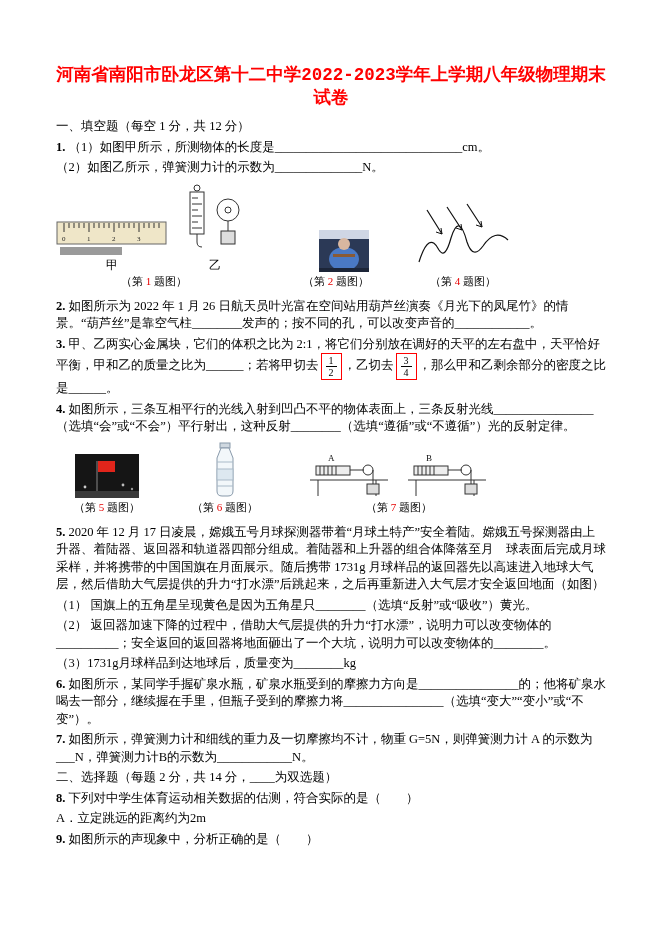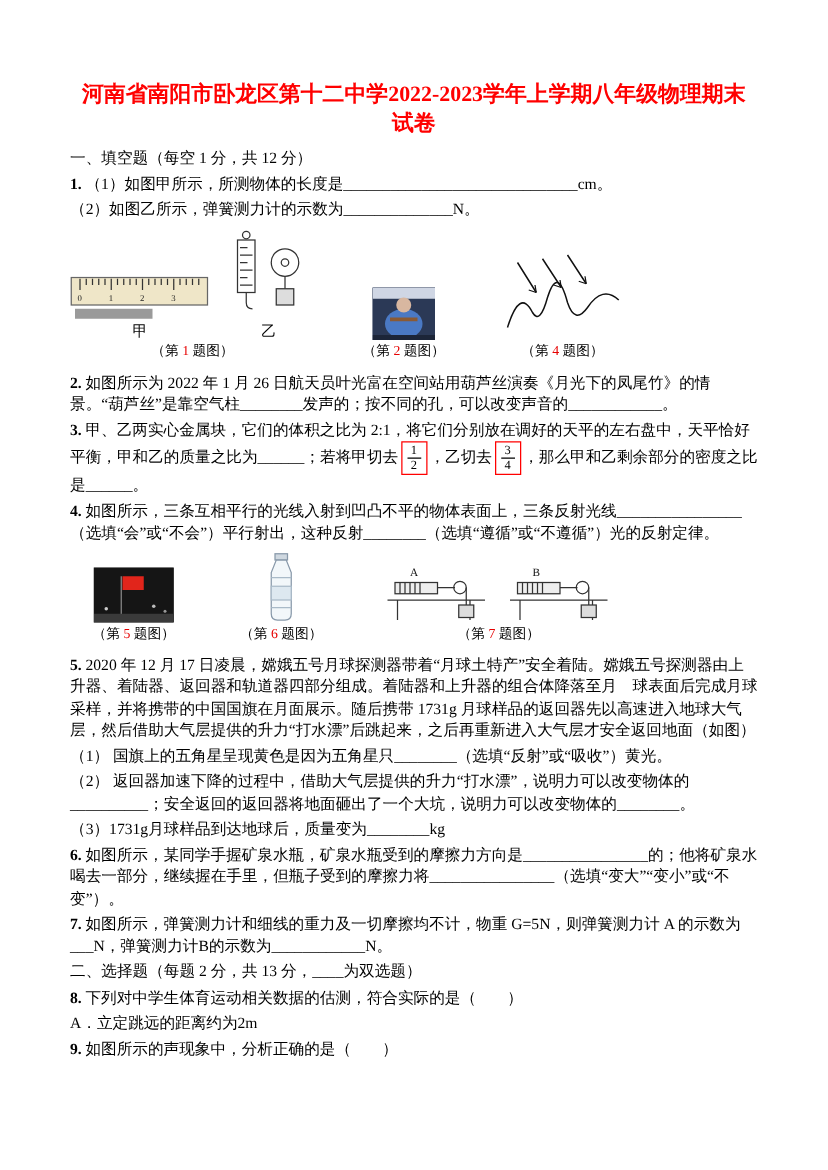--- a/index.html
+++ b/index.html
@@ -1,21 +1,21 @@
 <!DOCTYPE html>
 <html><head>
 <meta charset="utf-8">
 <style>
   html,body{margin:0;padding:0;}
   body{
     width:662px;height:936px;background:#ffffff;overflow:hidden;
     font-family:"Liberation Serif","DejaVu Sans",serif;color:#000;
   }
   .page{box-sizing:border-box;width:662px;height:936px;padding:64px 56px 0 56px;}
-  .title{color:#ff0000;font-weight:bold;font-size:17.5px;line-height:1.32;text-align:center;margin:0 0 8px 0;}
+  .title{color:#ff0000;font-weight:bold;font-size:17.5px;line-height:1.32;text-align:center;margin:0 0 8px 0;font-family:Liberation Mono, monospace;}
   .para{font-size:12.5px;line-height:17.5px;margin:0 0 3px 0;}
   .mk{font-weight:bold;margin-right:3px;}
   .frac{display:inline-flex;flex-direction:column;align-items:center;vertical-align:middle;
         border:1.5px solid #ff0000;padding:1px 4px;margin:0 2px;font-size:10px;line-height:1.1;}
   .frac .num{border-bottom:1px solid #000;padding:0 3px;}
   .figrow{display:flex;align-items:flex-end;margin:6px 0 10px 0;}
   .figcol{display:flex;flex-direction:column;align-items:center;}
   .figpair{display:flex;align-items:flex-end;gap:10px;}
   .figcap{font-size:12px;line-height:14px;margin-top:1px;}
   .figlabel{font-size:11px;line-height:13px;margin-top:3px;white-space:nowrap;}
@@ -68,21 +68,21 @@
               <path d="M50 38v10"></path>
               <rect x="43" y="48" width="14" height="13" fill="#ddd"></rect>
             </g>
           </svg>
           <div class="figcap">乙</div>
         </div>
       </div>
       <div class="figlabel"><span>（第 </span><span class="rednum">1</span><span> 题图）</span></div>
     </div>
 
-    <div class="figcol" style="margin-left:38px;">
+    <div class="figcol" style="margin-left:51px;align-items:flex-end;">
       <div class="photo2">
         <svg width="50" height="42" viewBox="0 0 50 42">
           <rect x="0" y="0" width="50" height="42" fill="#2b3956"></rect>
           <rect x="0" y="0" width="50" height="9" fill="#cfd6e4"></rect>
           <ellipse cx="25" cy="29" rx="15" ry="12" fill="#4a79c4"></ellipse>
           <circle cx="25" cy="14" r="6" fill="#d8b7a0"></circle>
           <rect x="14" y="24" width="22" height="3" fill="#8a5a34"></rect>
           <rect x="0" y="38" width="50" height="4" fill="#1c2538"></rect>
         </svg>
       </div>
@@ -168,21 +168,21 @@
 
   <p class="para"><span class="mk">5.</span><span>2020 年 12 月 17 日凌晨，嫦娥五号月球探测器带着“月球土特产”安全着陆。嫦娥五号探测器由上升器、着陆器、返回器和轨道器四部分组成。着陆器和上升器的组合体降落至月　球表面后完成月球采样，并将携带的中国国旗在月面展示。随后携带 1731g 月球样品的返回器先以高速进入地球大气层，然后借助大气层提供的升力“打水漂”后跳起来，之后再重新进入大气层才安全返回地面（如图）</span></p>
   <p class="para">（1）  国旗上的五角星呈现黄色是因为五角星只________（选填“反射”或“吸收”）黄光。</p>
   <p class="para">（2）  返回器加速下降的过程中，借助大气层提供的升力“打水漂”，说明力可以改变物体的__________；安全返回的返回器将地面砸出了一个大坑，说明力可以改变物体的________。</p>
   <p class="para">（3）1731g月球样品到达地球后，质量变为________kg</p>
 
   <p class="para"><span class="mk">6.</span><span>如图所示，某同学手握矿泉水瓶，矿泉水瓶受到的摩擦力方向是________________的；他将矿泉水喝去一部分，继续握在手里，但瓶子受到的摩擦力将________________（选填“变大”“变小”或“不变”）。</span></p>
 
   <p class="para"><span class="mk">7.</span><span>如图所示，弹簧测力计和细线的重力及一切摩擦均不计，物重 G=5N，则弹簧测力计 A 的示数为___N，弹簧测力计B的示数为____________N。</span></p>
 
-  <p class="para">二、选择题（每题 2 分，共 13 分，____为双选题）</p>
+  <p class="para">二、选择题（每题 2 分，共 14 分，____为双选题）</p>
 
   <p class="para"><span class="mk">8.</span><span>下列对中学生体育运动相关数据的估测，符合实际的是（　　）</span></p>
 
   <div class="optrow">
     <span class="opt-a">A．立定跳远的距离约为2m</span>
   </div>
 
   <p class="para"><span class="mk">9.</span><span>如图所示的声现象中，分析正确的是（　　）</span></p>
 
 </div>

